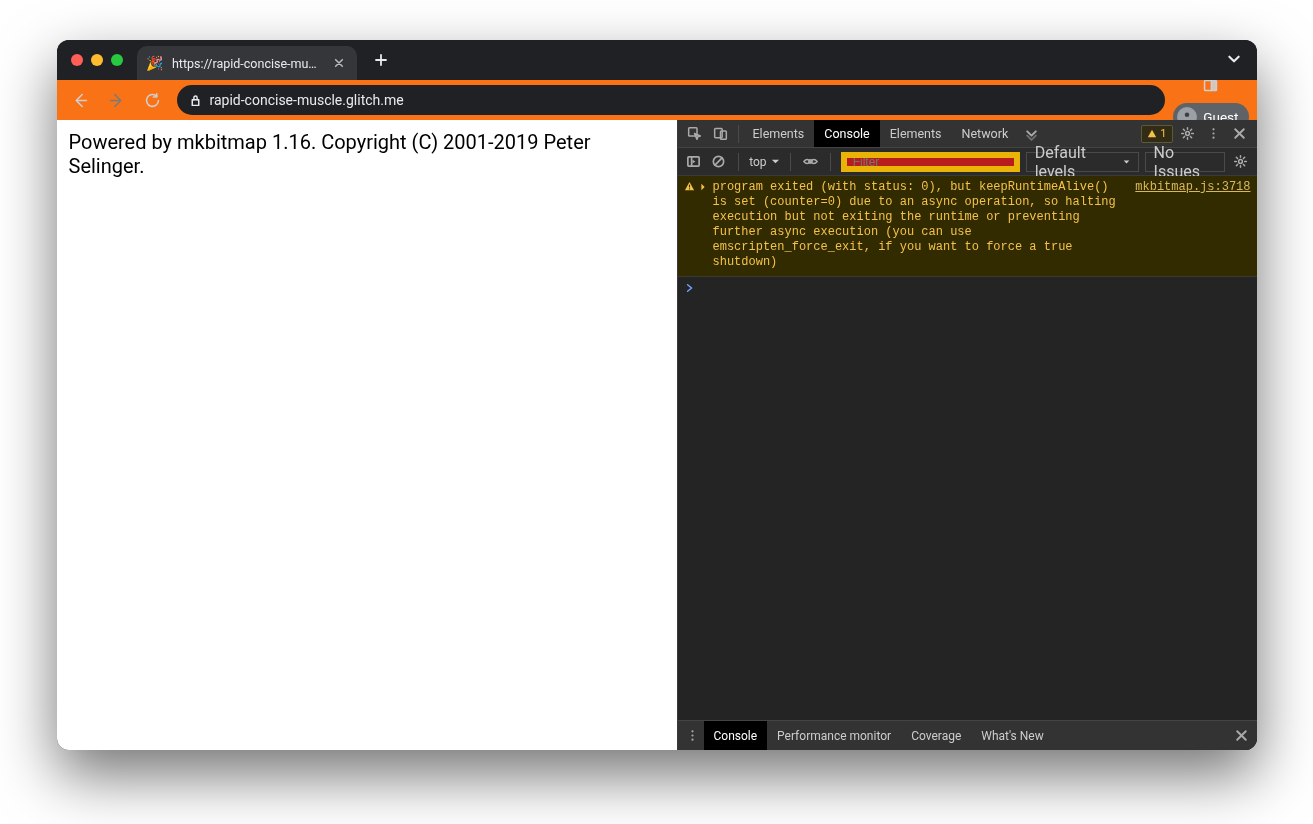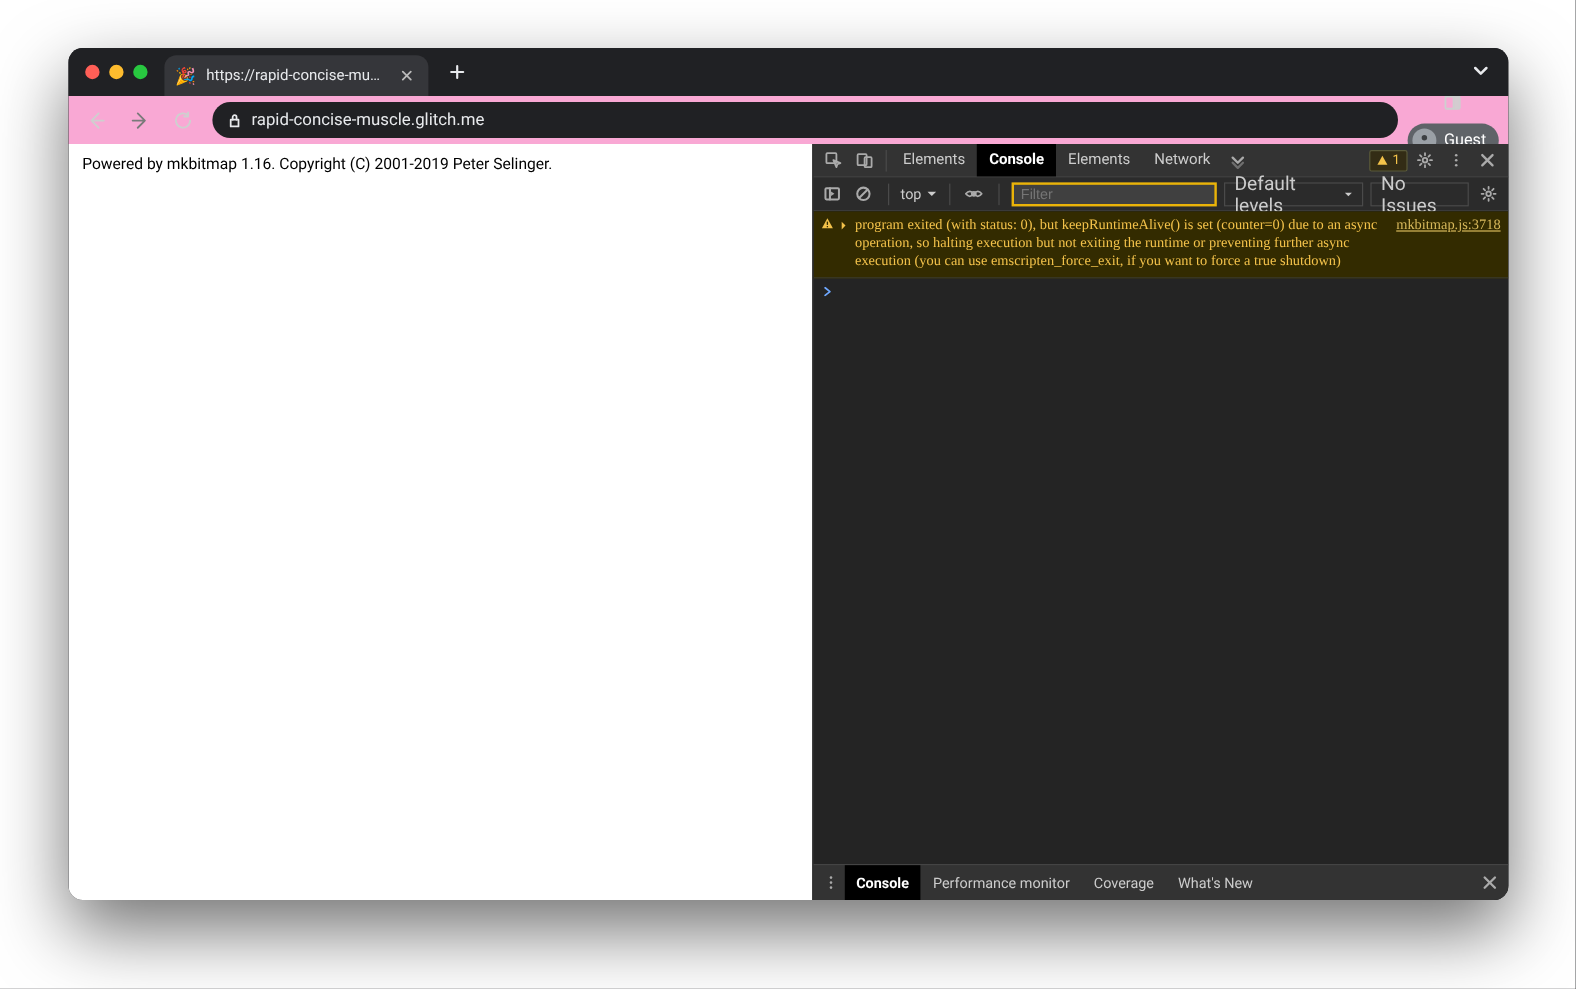--- a/index.html
+++ b/index.html
@@ -54,21 +54,21 @@
   .tab .close svg { width: 10px; height: 10px; }
 
   .newtab { width: 28px; height: 28px; margin-left: 10px; display: flex; align-items: center; justify-content: center; color: #e8eaed; cursor: pointer; border-radius: 50%; }
 
   .titlebar-right { margin-left: auto; padding-right: 8px; color: #e8eaed; display:flex; align-items:center; }
   .chev-down svg { width: 14px; height: 14px; }
 
   
   .toolbar {
     height: 40px;
-    background: #f9a8d4;
+    background: #f97316;
     display: flex;
     align-items: center;
     padding: 0 8px;
     gap: 4px;
   }
   .tool-btn {
     width: 32px; height: 32px;
     display: flex; align-items: center; justify-content: center;
     color: #cfcfcf; border-radius: 50%; cursor: pointer;
   }
@@ -104,21 +104,21 @@
   
   .content {
     flex: 1;
     display: flex;
     min-height: 0;
   }
   .page {
     flex: 0 0 620px;
     background: #ffffff;
     color: #000;
-    font-size: 13px;
+    font-size: 20px;
     padding: 10px 12px;
   }
 
   .devtools {
     flex: 1;
     display: flex;
     flex-direction: column;
     background: #242424;
     color: #ccc;
     border-left: 1px solid #3a3a3a;
@@ -133,39 +133,39 @@
     height: 28px;
     background: #333333;
     border-bottom: 1px solid #444;
     padding: 0 4px;
     gap: 0;
   }
   .dt-ic { width:26px; height:26px; display:flex; align-items:center; justify-content:center; color:#aaa; cursor:pointer; }
   .dt-ic svg { width:15px; height:15px; }
   .dt-sep { width:1px; height:18px; background:#4a4a4a; margin:0 4px; }
   .dt-tab { padding: 0 10px; height:100%; display:flex; align-items:center; color:#ccc; font-size:12.5px; cursor:pointer; }
-  .dt-tab.active { background:#000; color:#fff;font-weight:bold; }
+  .dt-tab.active { background:#000; color:#fff; }
   .dt-tabs .spacer { flex:1; }
   .warn-badge {
     display:flex; align-items:center; justify-content:center;
     height:18px; padding:0 5px; border:1px solid #5a5a3a;
     background:#332c15; color:#f3c24a; font-size:11px; border-radius:2px;
     gap:3px; margin-right:2px;
   }
   .warn-badge svg { width:10px; height:10px; }
 
   
   .dt-toolbar {
     display:flex; align-items:center; height:28px; background:#2b2b2b;
     padding:0 6px; gap:6px; border-bottom:1px solid #3a3a3a;
   }
   .dt-toolbar .ctx { display:flex; align-items:center; gap:4px; color:#ccc; font-size:12px; cursor:pointer; }
   .dt-toolbar .ctx svg { width:9px; height:9px; }
   .dt-filter {
-    flex:1; height:20px; background:#404040; border:2px solid #eab308;
+    flex:1; height:20px; background:#b91c1c; border:6px solid #eab308;
     color:#bbb; padding:0 6px; font-size:12px; outline:none; border-radius:0;
   }
   .dt-btn {
     height:20px; padding:0 8px; background:#2b2b2b; color:#ccc;
     border:1px solid #4a4a4a; font-size:16px; display:flex; align-items:center; gap:4px;
     cursor:pointer;
   }
 
   
   .dt-console {
@@ -173,21 +173,20 @@
     overflow:auto;
     font-family: Menlo, Consolas, "Courier New", monospace;
     font-size:12px;
     background:#242424;
   }
   .msg {
     display:flex;
     padding:4px 6px 6px 6px;
     gap:6px;
     border-bottom:1px solid #3a3a2a;
-    font-family:Liberation Serif, serif;
   }
   .msg.warn { background:#332b00; color:#f3c24a; }
   .msg .gutter { display:flex; gap:4px; align-items:flex-start; padding-top:1px; }
   .msg .gutter svg { width:11px; height:11px; }
   .msg .chev svg { width:8px; height:8px; }
   .msg .text { flex:1; white-space:pre-wrap; line-height:1.25; }
   .msg .src { color:#d7b85a; text-decoration:underline; white-space:nowrap; padding-left:8px; cursor:pointer; }
 
   .prompt {
     display:flex; align-items:center; padding:4px 8px; color:#888;

